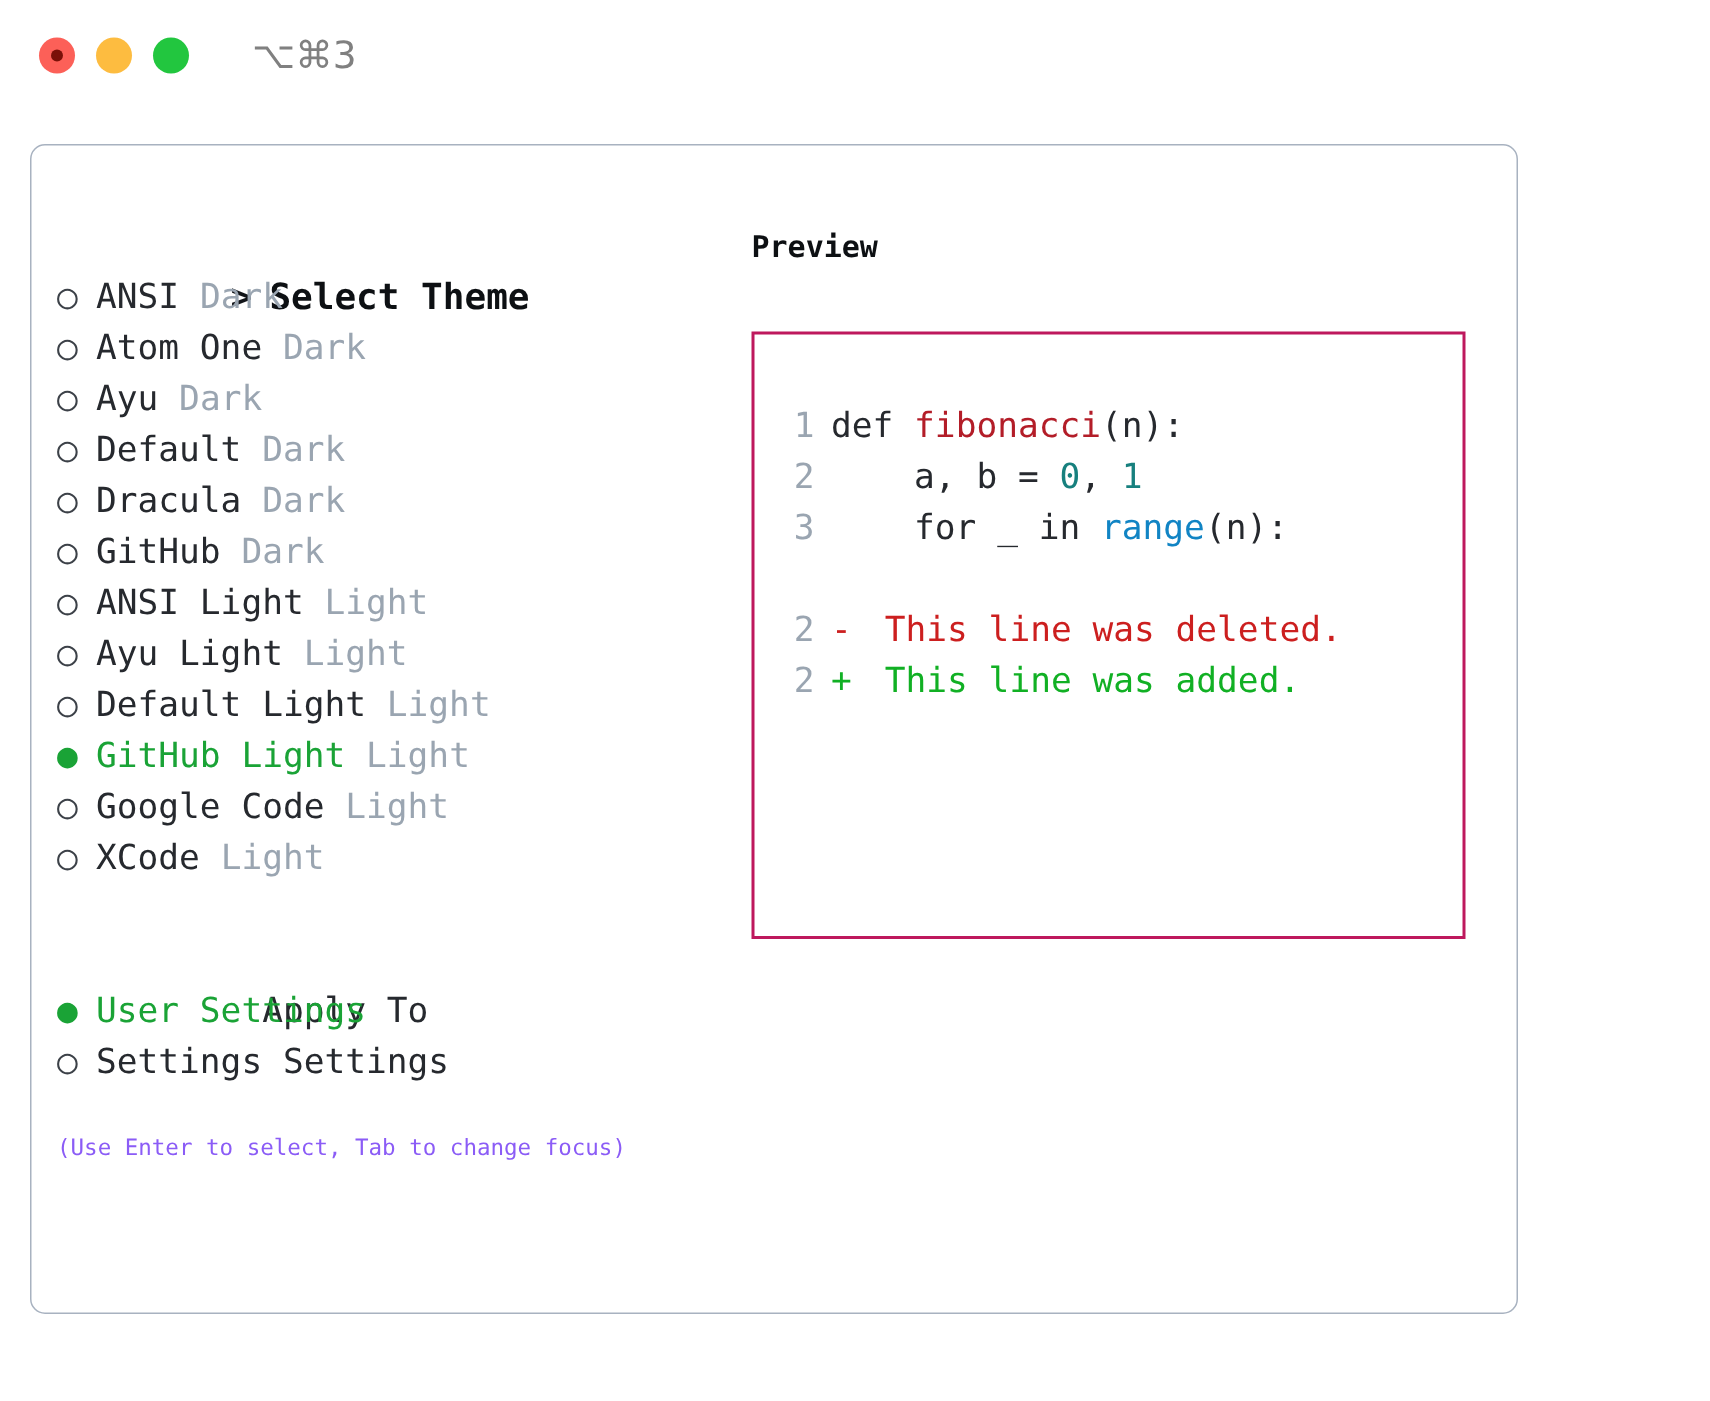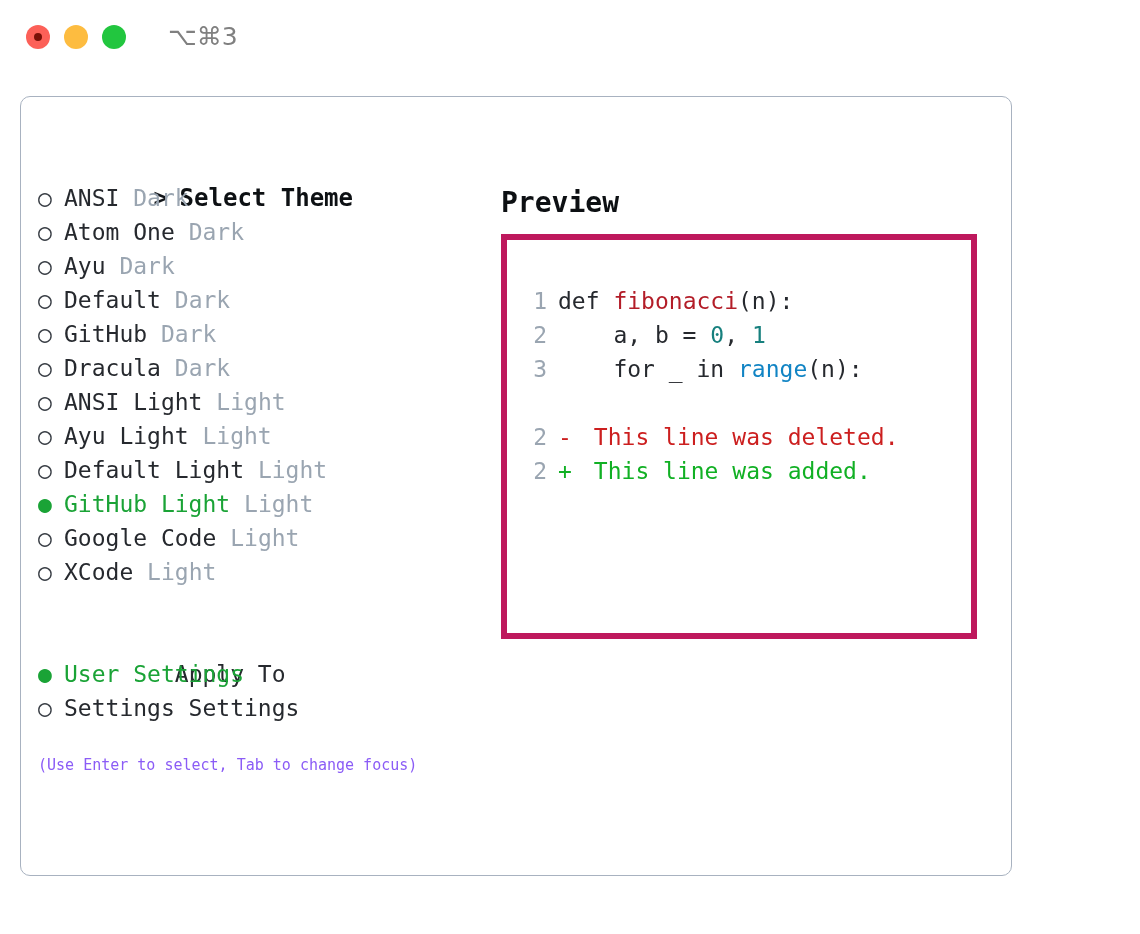--- a/index.html
+++ b/index.html
@@ -126,32 +126,31 @@
   }
 
   
   #right-col {
     position: absolute;
     left: 480px;
     top: 50px;
     width: 500px;
   }
   #preview-title {
-    font-size: 28px;
+    font-size: 20px;
     font-weight: bold;
     color: #0d1013;
     line-height: 34px;
     white-space: pre;
-    margin-top: 39px;
   }
   #preview-box {
-    margin-top: 14px;
+    margin-top: 40px;
     width: 476px;
     height: 405px;
-    border: 6px solid #be185d;
+    border: 2px solid #be185d;
     box-sizing: border-box;
     background: #ffffff;
     position: relative;
   }
   #code-area {
     position: absolute;
     left: 14px;
     top: 44px;
     right: 8px;
   }
@@ -200,22 +199,22 @@
 
       <div class="row header">
         <span class="marker-caret">&gt;</span><span>Select Theme</span>
       </div>
 
       <div id="theme-items">
           <div class="row"><span class="bullet">○</span><span class="label-main">ANSI</span><span> </span><span class="label-variant">Dark</span></div>
           <div class="row"><span class="bullet">○</span><span class="label-main">Atom One</span><span> </span><span class="label-variant">Dark</span></div>
           <div class="row"><span class="bullet">○</span><span class="label-main">Ayu</span><span> </span><span class="label-variant">Dark</span></div>
           <div class="row"><span class="bullet">○</span><span class="label-main">Default</span><span> </span><span class="label-variant">Dark</span></div>
+          <div class="row"><span class="bullet">○</span><span class="label-main">Dracula</span><span> </span><span class="label-variant">Dark</span></div>
           <div class="row"><span class="bullet">○</span><span class="label-main">GitHub</span><span> </span><span class="label-variant">Dark</span></div>
-          <div class="row"><span class="bullet">○</span><span class="label-main">Dracula</span><span> </span><span class="label-variant">Dark</span></div>
           <div class="row"><span class="bullet">○</span><span class="label-main">ANSI Light</span><span> </span><span class="label-variant">Light</span></div>
           <div class="row"><span class="bullet">○</span><span class="label-main">Ayu Light</span><span> </span><span class="label-variant">Light</span></div>
           <div class="row"><span class="bullet">○</span><span class="label-main">Default Light</span><span> </span><span class="label-variant">Light</span></div>
           <div class="row sel"><span class="bullet selected">●</span><span class="label-main">GitHub Light</span><span> </span><span class="label-variant">Light</span></div>
           <div class="row"><span class="bullet">○</span><span class="label-main">Google Code</span><span> </span><span class="label-variant">Light</span></div>
           <div class="row"><span class="bullet">○</span><span class="label-main">XCode</span><span> </span><span class="label-variant">Light</span></div>
         </div>
 
       <div class="spacer-row"></div>
 

